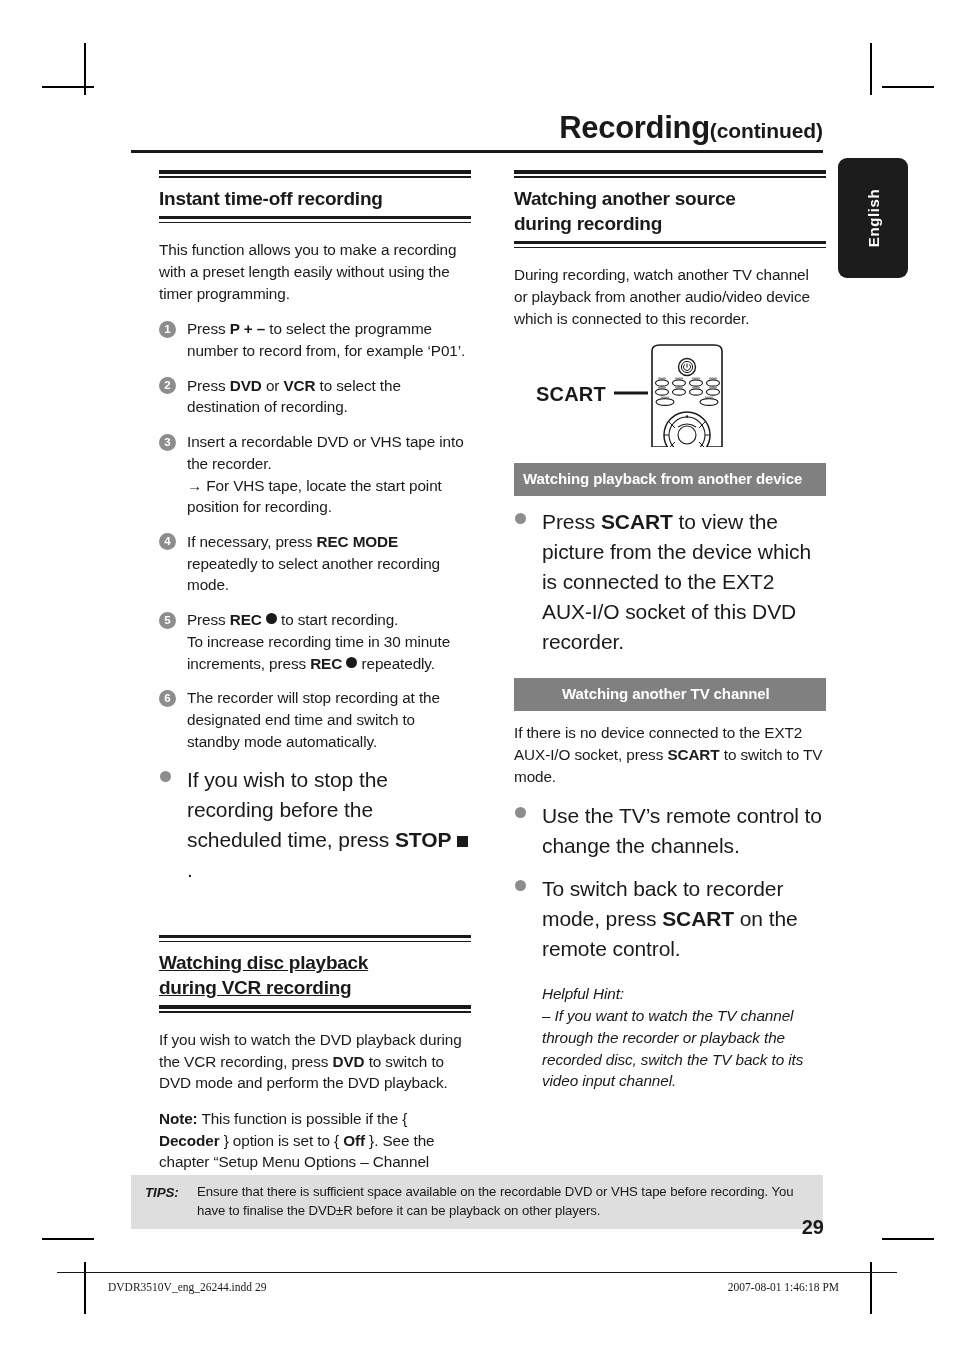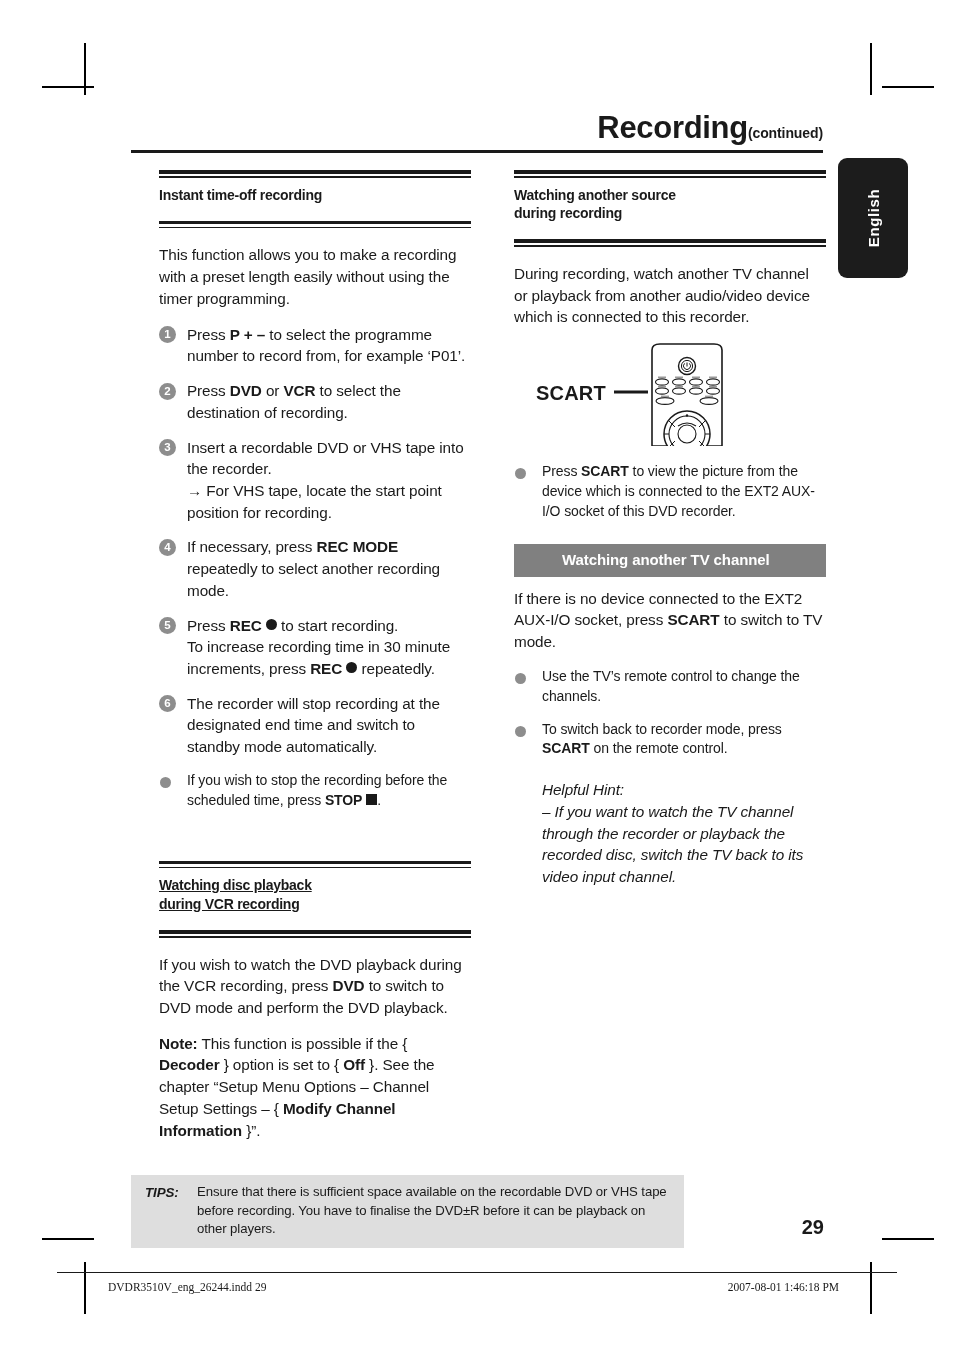--- a/index.html
+++ b/index.html
@@ -32,21 +32,21 @@
     text-align: right;
     line-height: 1;
     white-space: nowrap;
   }
   .title-main {
     font-size: 31px;
     font-weight: bold;
     letter-spacing: -0.3px;
   }
   .title-sub {
-    font-size: 14px;
+    font-size: 21px;
     font-weight: bold;
     letter-spacing: -0.1px;
     margin-top: 20px;
   }
   .page-head .title-rule {
     margin-top: 7px;
     height: 2.5px;
     background: #1a1a1a;
   }
 
@@ -79,25 +79,25 @@
     width: 312px;
   }
   .col-left  { left: 159px; }
   .col-right { left: 514px; }
 
   
   .rule-thick { height: 3.5px; background: #1a1a1a; }
   .rule-thin  { height: 1.5px; background: #1a1a1a; margin-top: 2.5px; }
 
   .sec-head {
-    font-size: 14px;
+    font-size: 19px;
     font-weight: bold;
     line-height: 1.32;
     letter-spacing: -0.25px;
-    padding: 8px 0 17px 0;
+    padding: 8px 0 5px 0;
   }
 
   .sec-block { margin-bottom: 4px; }
 
   
   p.body {
     font-size: 15.3px;
     line-height: 1.42;
     margin: 0 0 14px 0;
     letter-spacing: -0.1px;
@@ -129,21 +129,21 @@
     font-size: 11.5px;
     font-weight: bold;
     line-height: 17px;
     text-align: center;
   }
 
   
   .bullet {
     position: relative;
     padding-left: 28px;
-    font-size: 14px;
+    font-size: 21px;
     line-height: 1.42;
     margin-bottom: 13px;
     letter-spacing: -0.1px;
   }
   .bullet-dot {
     position: absolute;
     left: 1px;
     top: 6px;
     width: 11px;
     height: 11px;
@@ -197,21 +197,21 @@
     font-size: 20px;
     font-weight: bold;
     letter-spacing: 0.2px;
   }
 
   
   .tips {
     position: absolute;
     left: 131px;
     top: 1175px;
-    width: 553px;
+    width: 692px;
     background: #dedede;
     padding: 8px 0 9px 0;
   }
   .tips-inner {
     position: relative;
     padding-left: 66px;
     padding-right: 14px;
     font-size: 13.2px;
     line-height: 1.42;
     letter-spacing: -0.1px;
@@ -393,20 +393,21 @@
       <circle cx="73" cy="73.5" r="1.2" fill="#1a1a1a"></circle>
       <line x1="55" y1="79" x2="61" y2="85" stroke="#1a1a1a" stroke-width="1"></line>
       <line x1="91" y1="79" x2="85" y2="85" stroke="#1a1a1a" stroke-width="1"></line>
       <line x1="50" y1="92" x2="55" y2="92" stroke="#1a1a1a" stroke-width="1"></line>
       <line x1="96" y1="92" x2="91" y2="92" stroke="#1a1a1a" stroke-width="1"></line>
       <line x1="55" y1="105" x2="61" y2="99" stroke="#1a1a1a" stroke-width="1"></line>
       <line x1="91" y1="105" x2="85" y2="99" stroke="#1a1a1a" stroke-width="1"></line>
     </svg>
   </div>
 
+  <div class="banner">Watching playback from another device</div>
 
 
   <div class="bullet">
     <span class="bullet-dot"></span><span>Press </span><b>SCART</b><span> to view the picture from the device which is connected to the EXT2 AUX-I/O socket of this DVD recorder.</span>
   </div>
 
   <div class="banner spaced">Watching another TV channel</div>
 
   <p class="body gap-lg"><span>If there is no device connected to the EXT2 AUX-I/O socket, press </span><b>SCART</b><span> to switch to TV mode.</span></p>
 

